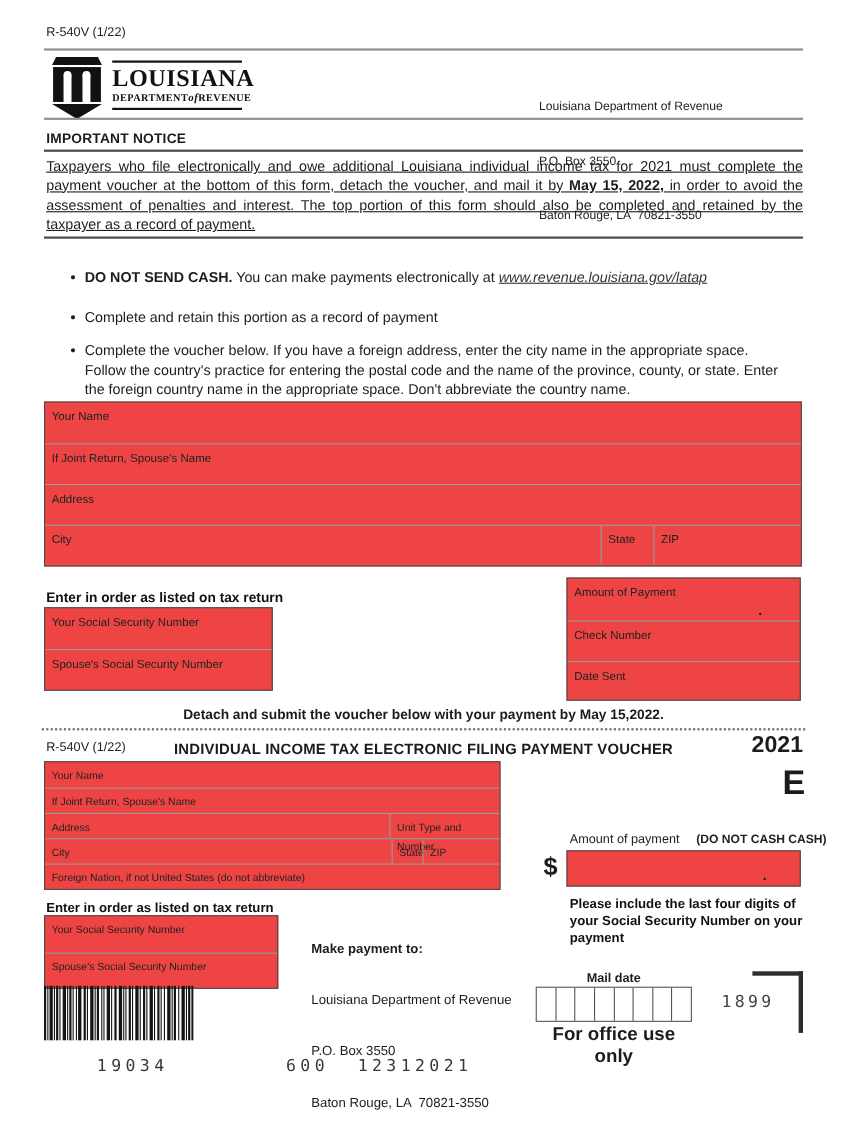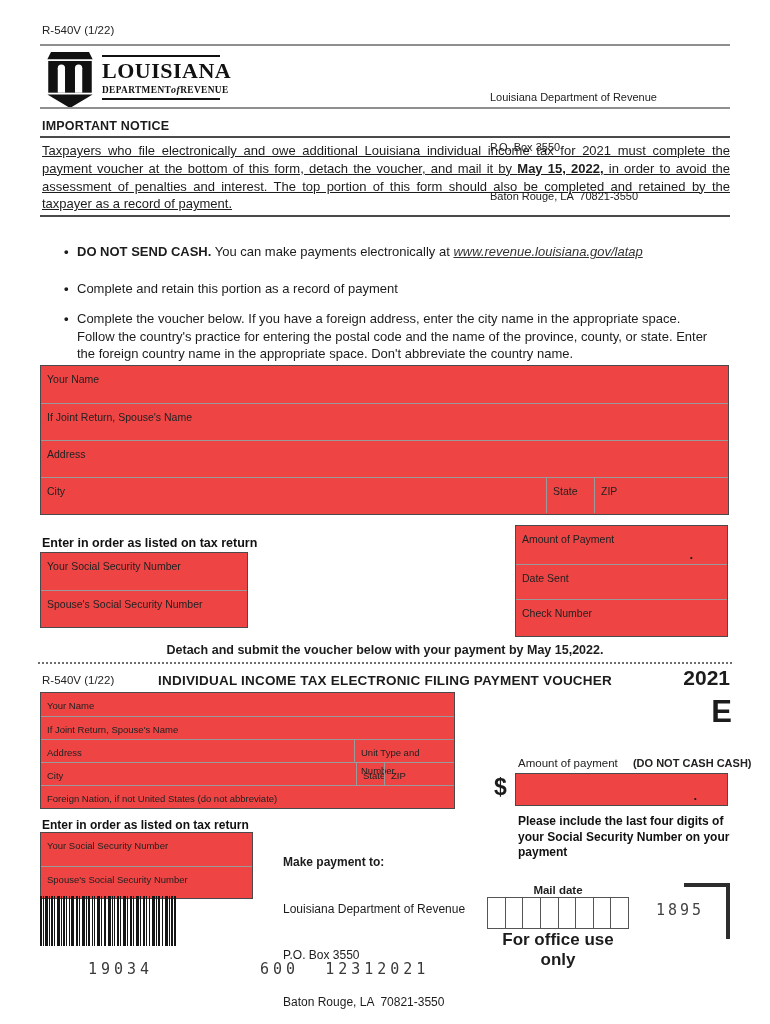--- a/index.html
+++ b/index.html
@@ -166,28 +166,28 @@
     </div>
   </div>
 
   <div class="fieldbox" style="left:515px;top:525px;width:213px;height:112px;">
     <div class="frow" style="height:38px;">
       <div class="fcell" style="flex:1;">
         <span class="flabel">Amount of Payment</span>
         <span class="dot-decimal" style="right:34px;bottom:2px;">.</span>
       </div>
     </div>
+    <div class="frow" style="height:37px;">
+      <div class="fcell" style="flex:1;">
+        <span class="flabel">Check Number</span>
+      </div>
+    </div>
     <div class="frow" style="height:35px;">
       <div class="fcell" style="flex:1;">
         <span class="flabel">Date Sent</span>
-      </div>
-    </div>
-    <div class="frow" style="height:37px;">
-      <div class="fcell" style="flex:1;">
-        <span class="flabel">Check Number</span>
       </div>
     </div>
   </div>
 
   <div class="detach">Detach and submit the voucher below with your payment by May 15,2022.</div>
   <div class="dotted"></div>
 
   <div class="abs formnum" style="left:42px;top:674px;">R-540V (1/22)</div>
   <div class="v-title">INDIVIDUAL INCOME TAX ELECTRONIC FILING PAYMENT VOUCHER</div>
   <div class="v-year">2021</div>
@@ -269,21 +269,21 @@
       <div></div>
       <div></div>
       <div></div>
       <div></div>
       <div></div>
       <div></div>
     </div>
     <div class="officeuse">For office use only</div>
   </div>
 
-  <div class="plate">1895</div>
+  <div class="plate">1899</div>
   <div class="corner"></div>
 
   <div class="barcode">
     <svg width="136" height="50" viewBox="0 0 136 50" preserveAspectRatio="none">
       <g fill="#151515">
         <rect x="0" y="0" width="2" height="50"></rect>
           <rect x="3" y="0" width="1" height="50"></rect>
         <rect x="5" y="0" width="3" height="50"></rect>
           <rect x="9" y="0" width="1" height="50"></rect>
         <rect x="11" y="0" width="2" height="50"></rect>

